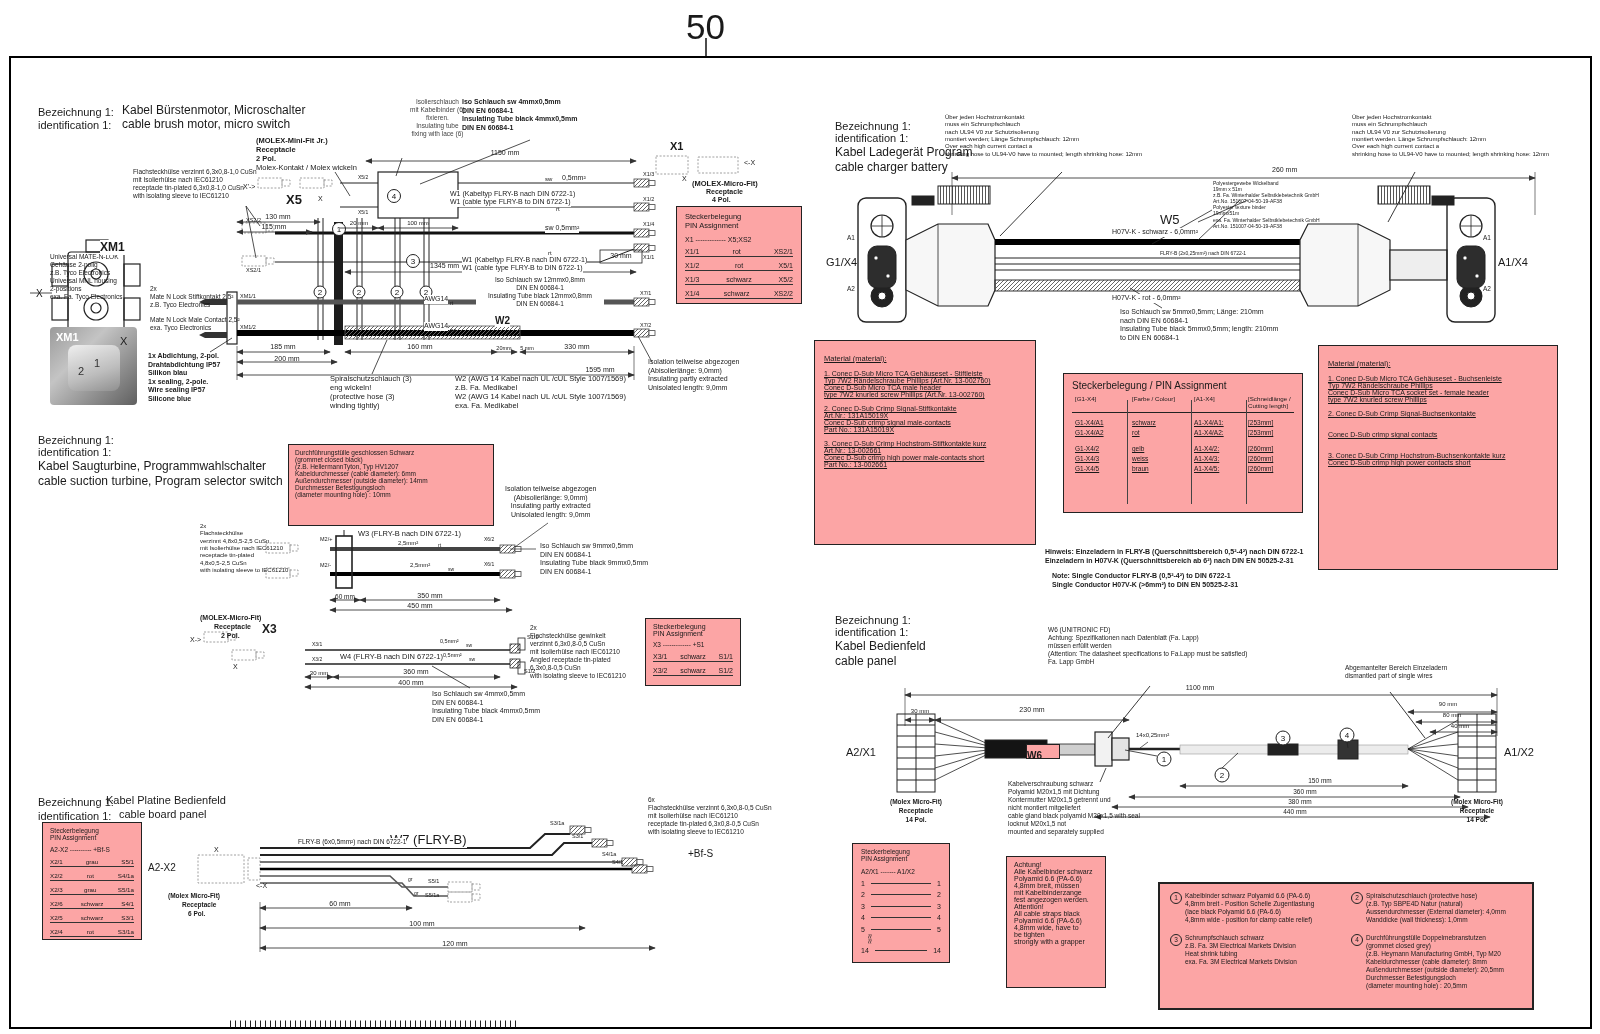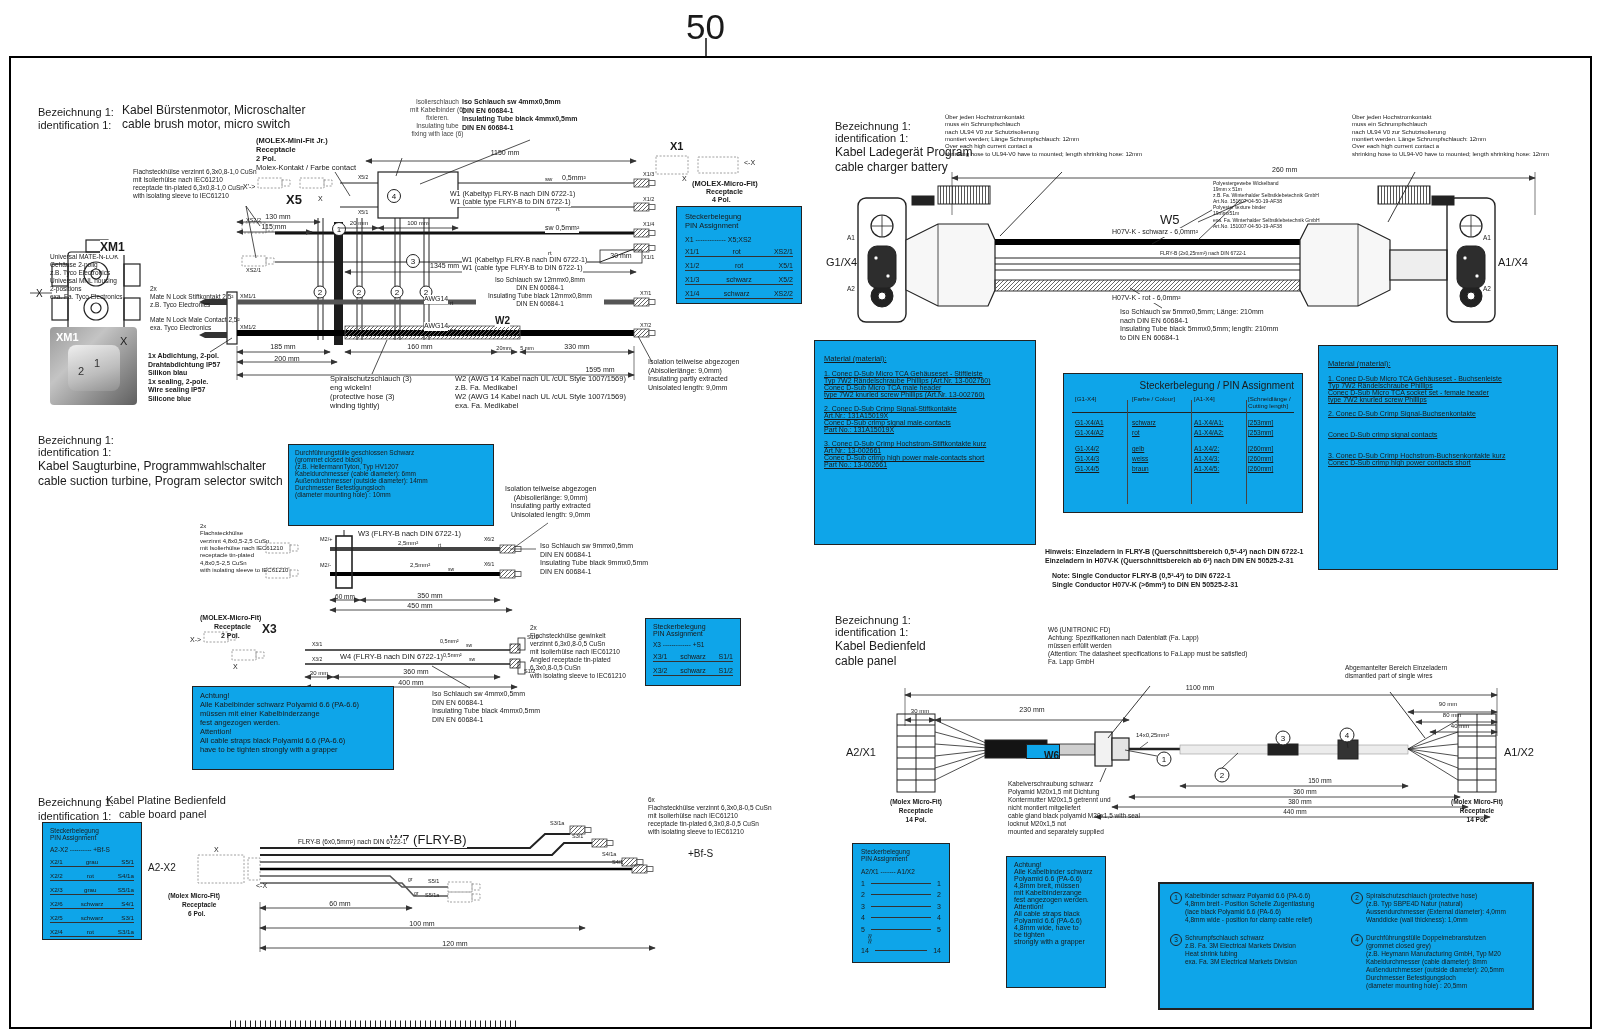--- a/index.html
+++ b/index.html
@@ -6,21 +6,21 @@
   .sheet{position:relative;width:1600px;height:1034px;background:#fff;
          font-family:"Liberation Sans",sans-serif;color:#1a1a1a;overflow:hidden}
   .lbl{position:absolute;font-size:8px;line-height:1.22;white-space:nowrap;color:#1a1a1a}
   .pre{white-space:pre-line}
   .c{transform:translateX(-50%);text-align:center}
   .b{font-weight:700}
   .u{text-decoration:underline}
   .f5{font-size:5px}.f55{font-size:5.5px}.f6{font-size:6px}.f65{font-size:6.5px}
   .f7{font-size:7px}.f75{font-size:7.5px}.f9{font-size:11px}.f10{font-size:10px}
   .f11{font-size:11px}.f12{font-size:12px}.f13{font-size:13px}.f15{font-size:10px}.f26{font-size:35px}
-  .box{position:absolute;border:1.6px solid #222;background:#0ea5e9;box-sizing:border-box}
+  .box{position:absolute;border:1.6px solid #222;background:#fca5a5;box-sizing:border-box}
   .pbrow{display:flex;justify-content:space-between;border-bottom:1px solid #333;
          font-size:7px;margin-top:5px;padding-bottom:1px}
   .wrow{display:flex;align-items:center;font-size:7px;margin-top:4.5px}
   .wline{flex:1;border-bottom:1px solid #333;margin:0 6px;height:0}
   .mat .u{display:block;margin-top:7px}
   .ctable-vline{position:absolute;top:26px;bottom:8px;width:0;border-left:1px solid #444}
   .trow{display:grid;grid-template-columns:57px 62px 54px 52px;font-size:6.5px;margin-top:3px}
   .trow span{text-decoration:underline;padding-left:3px}
   .thead{display:grid;grid-template-columns:57px 62px 54px 52px;font-size:6.2px;
          border-bottom:1.6px solid #222;padding-bottom:3px}
@@ -388,21 +388,21 @@
     <div class="lbl f9" style="left:44px;top:30px;color:#333">1</div>
   </div>
 
   <div class="lbl f65 pre" style="left:133px;top:168px">Flachsteckhülse verzinnt 6,3x0,8-1,0 CuSn
 mit Isolierhülse nach IEC61210
 receptacle tin-plated 6,3x0,8-1,0 CuSn
 with isolating sleeve to IEC61210</div>
   <div class="lbl f75 b" style="left:256px;top:136px">(MOLEX-Mini-Fit Jr.)</div>
   <div class="lbl f75 b" style="left:256px;top:145px">Receptacle</div>
   <div class="lbl f75 b" style="left:256px;top:154px">2 Pol.</div>
-  <div class="lbl f75" style="left:256px;top:163px">Molex-Kontakt / Farbe contact</div>
+  <div class="lbl f75" style="left:256px;top:163px">Molex-Kontakt / Molex wickeln</div>
   <div class="lbl f7" style="left:243px;top:183px">X'-&gt;</div>
   <div class="lbl f13 b" style="left:286px;top:192px">X5</div>
   <div class="lbl f7" style="left:318px;top:195px">X</div>
 
   <div class="lbl f65 pre" style="left:410px;top:98px;text-align:center;color:#444">Isolierschlauch
 mit Kabelbinder (6)
 fixieren.
 Insulating tube
 fixing with lace (6)</div>
   <div class="lbl f7 pre b" style="left:462px;top:98px">Iso Schlauch sw 4mmx0,5mm
@@ -603,29 +603,20 @@
         <span>schwarz</span>
         <span>S1/1</span>
       </div>
     <div class="pbrow">
         <span>X3/2</span>
         <span>schwarz</span>
         <span>S1/2</span>
       </div>
   </div>
 
-  <div class="box" style="left:192px;top:686px;width:202px;height:84px;padding:4px 7px">
-    <div class="f75 pre">Achtung!
-Alle Kabelbinder schwarz  Polyamid 6.6 (PA-6.6)
-müssen mit einer Kabelbinderzange
-fest angezogen werden.
-Attention!
-All cable straps black Polyamid 6.6 (PA-6.6)
-have to be tighten strongly with a grapper</div>
-  </div>
 
   <div class="lbl f9" style="left:38px;top:796px">Bezeichnung 1:</div>
   <div class="lbl f11" style="left:106px;top:794px">Kabel Platine Bedienfeld</div>
   <div class="lbl f9" style="left:38px;top:810px">identification 1:</div>
   <div class="lbl f11" style="left:119px;top:808px">cable board panel</div>
 
   <div class="box" style="left:42px;top:822px;width:100px;height:118px;padding:4px 7px">
     <div class="f65">Steckerbelegung</div>
     <div class="f65">PIN Assignment</div>
     <div class="f65" style="margin-top:5px">A2-X2 ---------- +Bf-S</div>
@@ -742,21 +733,21 @@
 Art.Nr.: 131A15019X
 Conec D-Sub crimp signal male-contacts
 Part No.: 131A15019X</span>
     <span class="f7 u pre">3. Conec D-Sub Crimp Hochstrom-Stiftkontakte kurz
 Art.Nr.: 13-002661
 Conec D-Sub crimp high power male-contacts short
 Part No.: 13-002661</span>
   </div>
 
   <div class="box" style="left:1063px;top:373px;width:240px;height:140px;padding:6px 8px">
-    <div class="f10" style="text-align:right">Steckerbelegung / PIN Assignment</div>
+    <div class="f10" style="text-align:left">Steckerbelegung / PIN Assignment</div>
     <div class="thead" style="margin-top:4px">
       <span>[G1-X4]</span>
         <span>[Farbe / Colour]</span>
       <span>[A1-X4]</span>
         <span>[Schneidlänge /
 Cutting length]</span>
     </div>
     <div class="trow" style="margin-top:6px">
         <span>G1-X4/A1</span>
         <span>schwarz</span>
@@ -824,21 +815,21 @@
   <div class="lbl f7 c" style="left:1200px;top:684px">1100 mm</div>
   <div class="lbl f6 c" style="left:920px;top:708px">30 mm</div>
   <div class="lbl f7 c" style="left:1032px;top:706px">230 mm</div>
   <div class="lbl f6" style="left:1136px;top:732px;background:#fff">14x0,25mm²</div>
 
   <div class="lbl f11" style="left:846px;top:746px">A2/X1</div>
   <div class="lbl f65 b c" style="left:916px;top:798px">(Molex Micro-Fit)</div>
   <div class="lbl f65 b c" style="left:916px;top:807px">Receptacle</div>
   <div class="lbl f65 b c" style="left:916px;top:816px">14 Pol.</div>
 
-  <div class="box" style="left:1026px;top:744px;width:34px;height:15px;padding:0;text-align:right">
+  <div class="box" style="left:1026px;top:744px;width:34px;height:15px;padding:0;text-align:left">
     <span class="f10 b">W6</span>
   </div>
 
   <div class="lbl f6 c" style="left:1448px;top:701px">90 mm</div>
   <div class="lbl f6 c" style="left:1452px;top:712px">80 mm</div>
   <div class="lbl f6 c" style="left:1460px;top:723px">40 mm</div>
   <div class="lbl f65 c" style="left:1320px;top:777px">150 mm</div>
   <div class="lbl f65 c" style="left:1305px;top:788px">360 mm</div>
   <div class="lbl f65 c" style="left:1300px;top:798px">380 mm</div>
   <div class="lbl f65 c" style="left:1295px;top:808px">440 mm</div>

